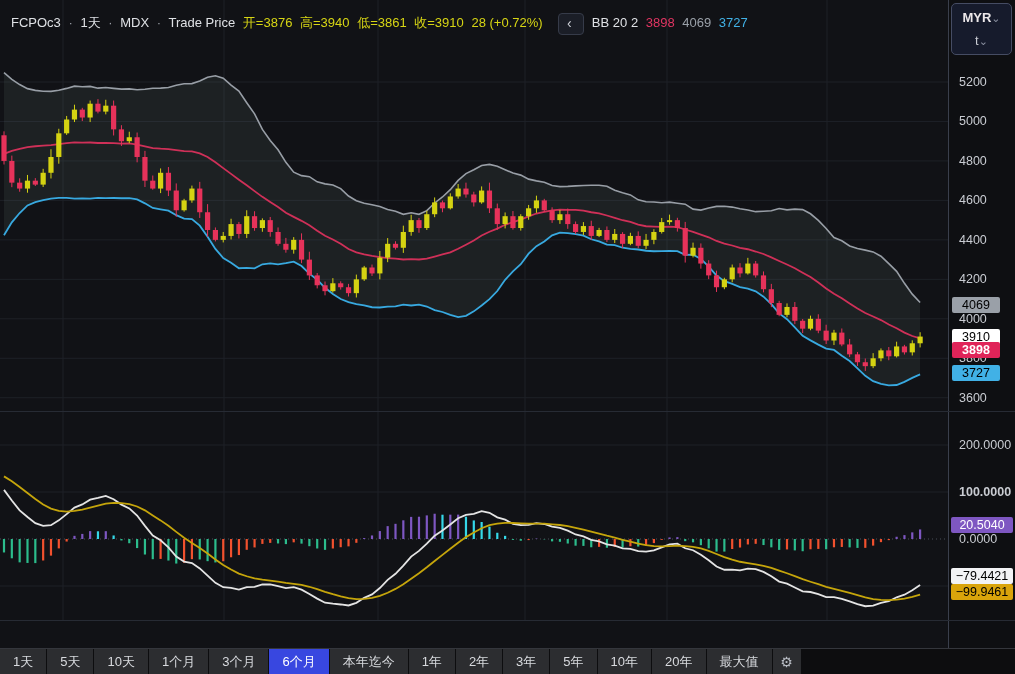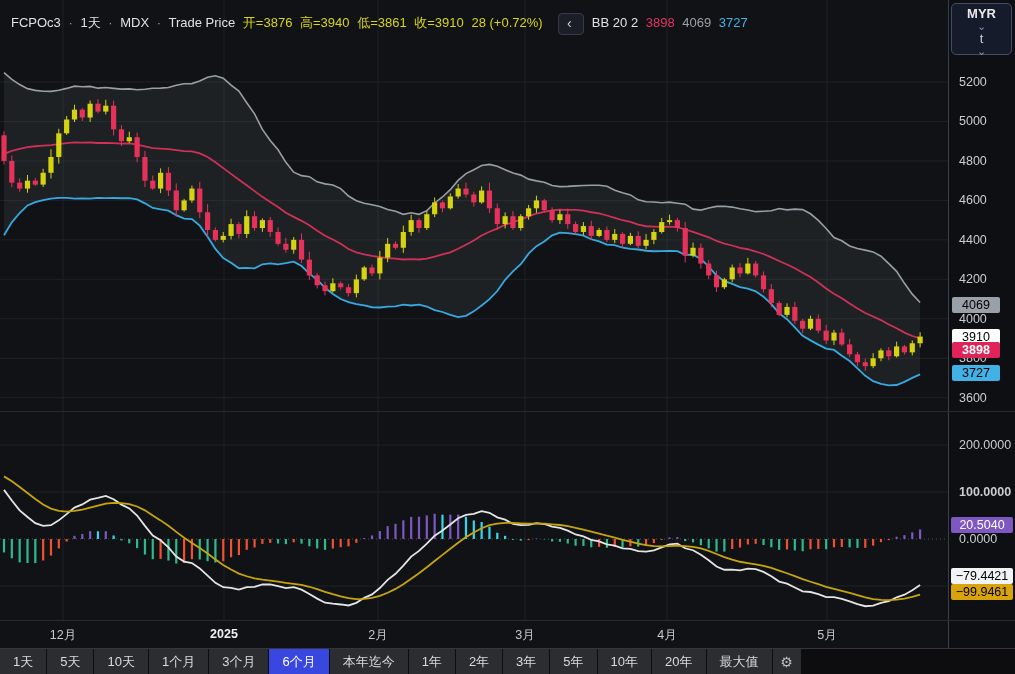--- a/index.html
+++ b/index.html
@@ -32,21 +32,21 @@
   .pbadge.blue{background:#41b1e6;}
   .mbadge{position:absolute;left:2px;width:62px;height:16px;line-height:16px;text-align:center;
      font-size:12.5px;border-radius:2px;color:#000;z-index:6;}
   .mbadge.purple{background:#7e57c2;color:#fff;}
   .mbadge.white{background:#f2f3f5;}
   .mbadge.amber{background:#d9a40b;}
   
   .cur-box{position:absolute;top:3px;right:3px;width:61px;height:52px;background:#161b2c;
      border:1px solid #454c63;border-radius:5px;z-index:8;display:flex;flex-direction:column;
      justify-content:space-around;padding:2px 6px;box-sizing:border-box;cursor:pointer;}
-  .cur-row{display:flex;justify-content:center;align-items:center;font-size:13px;color:#ece8ea;flex-direction:column;}
+  .cur-row{display:flex;justify-content:center;align-items:center;font-size:13px;color:#ece8ea;}
   .chev{color:#8a90a0;font-size:11px;line-height:10px;}
   
   .hdiv{position:absolute;left:0;width:1015px;height:1px;background:#272b34;z-index:5;}
   
   .time-axis{position:absolute;left:0;top:620px;width:948px;height:28px;background:#111216;z-index:3;}
   .tlabel{position:absolute;top:7px;transform:translateX(-50%);font-size:12.5px;color:#c6c9cf;}
   .tlabel.year{color:#eef0f3;font-weight:bold;}
   
   .watermark{position:absolute;left:878px;top:610px;z-index:9;font-size:34px;color:#e3e8f0;
      letter-spacing:1px;display:flex;align-items:center;text-shadow:0 0 4px rgba(0,0,0,.8);}
@@ -746,28 +746,20 @@
     </div>
     <div class="cur-row">
       <span style="color:#c9ccd4;">t</span>
       <span class="chev">⌄</span>
     </div>
   </div>
 
   <div class="hdiv" style="top:411px;"></div>
   <div class="hdiv" style="top:620px;"></div>
 
-  <div class="time-axis">
-      <div class="tlabel" style="left: 63px;">12月</div>
-      <div class="tlabel year" style="left: 224px;">2025</div>
-      <div class="tlabel" style="left: 378px;">2月</div>
-      <div class="tlabel" style="left: 525px;">3月</div>
-      <div class="tlabel" style="left: 667px;">4月</div>
-      <div class="tlabel" style="left: 827px;">5月</div>
-    </div>
 
 
   <div class="toolbar">
     <div style="display:flex;">
         <button class="rbtn">1天</button>
         <button class="rbtn">5天</button>
         <button class="rbtn">10天</button>
         <button class="rbtn">1个月</button>
         <button class="rbtn">3个月</button>
         <button class="rbtn sel">6个月</button>

